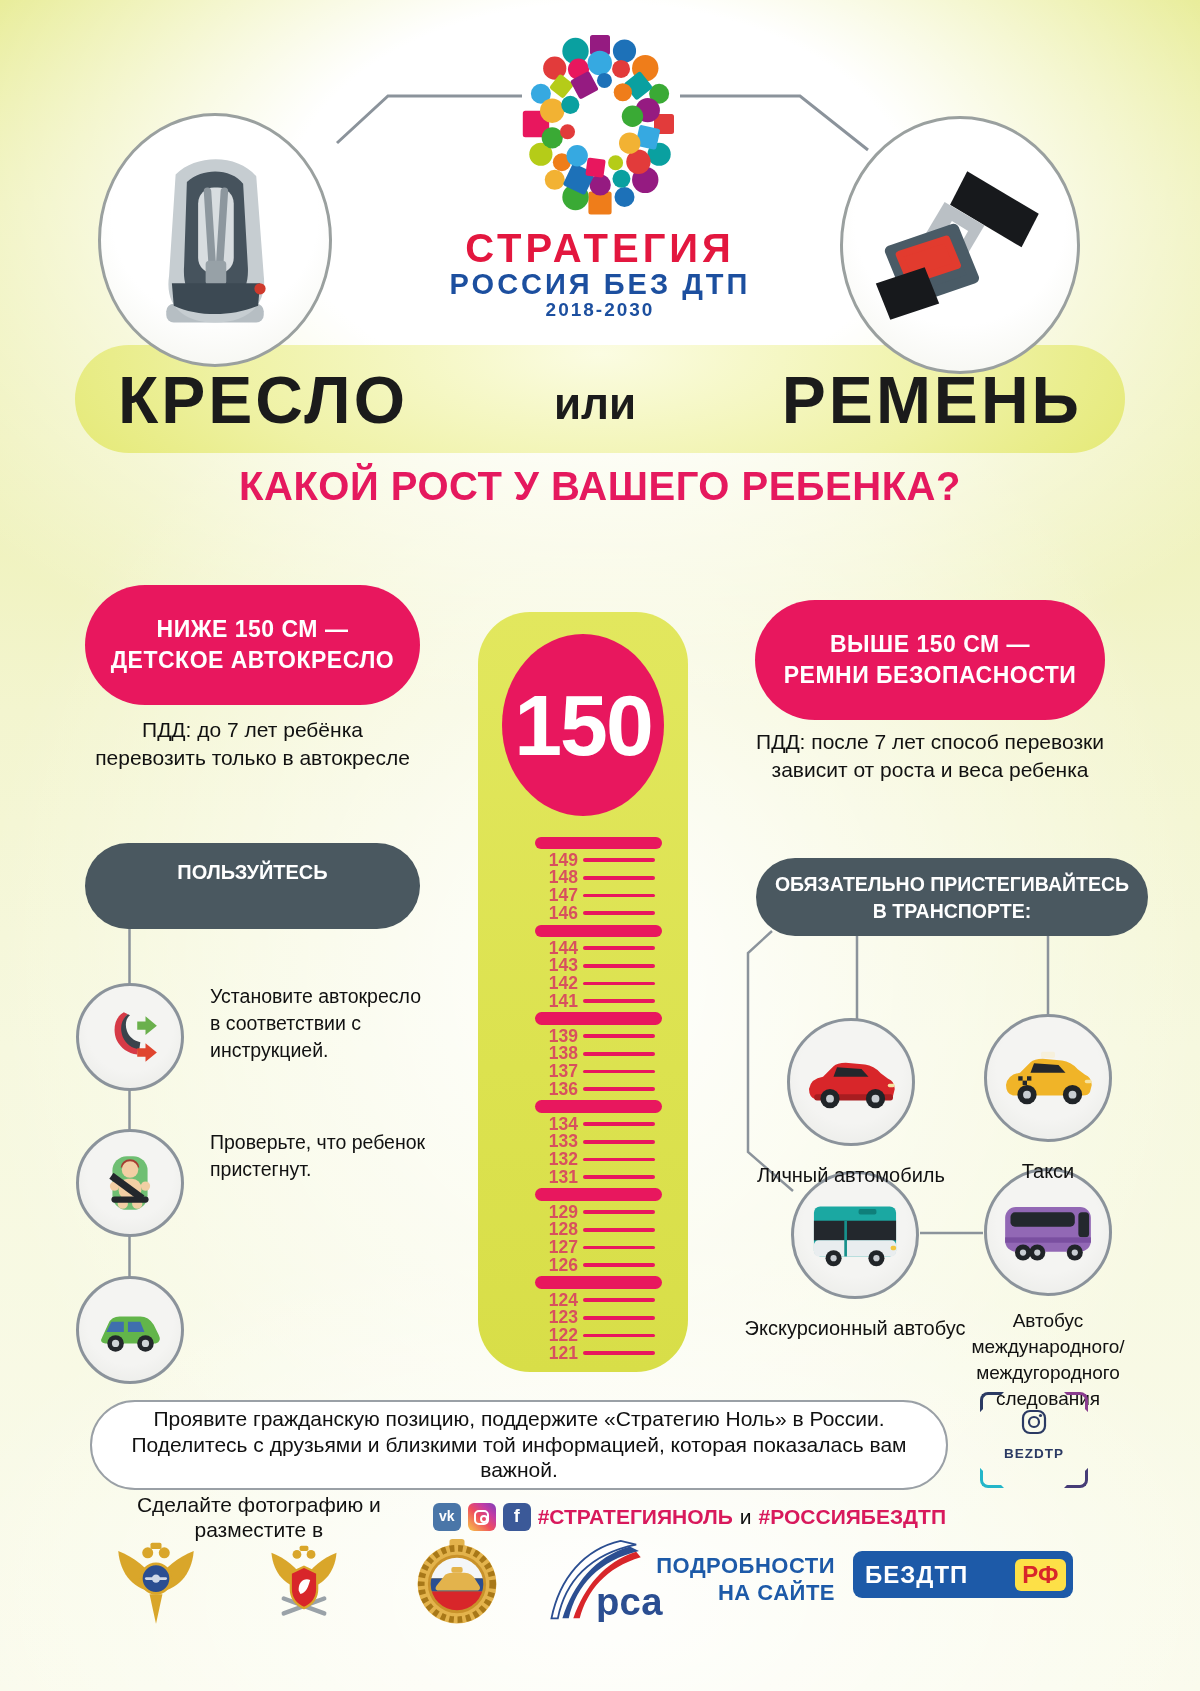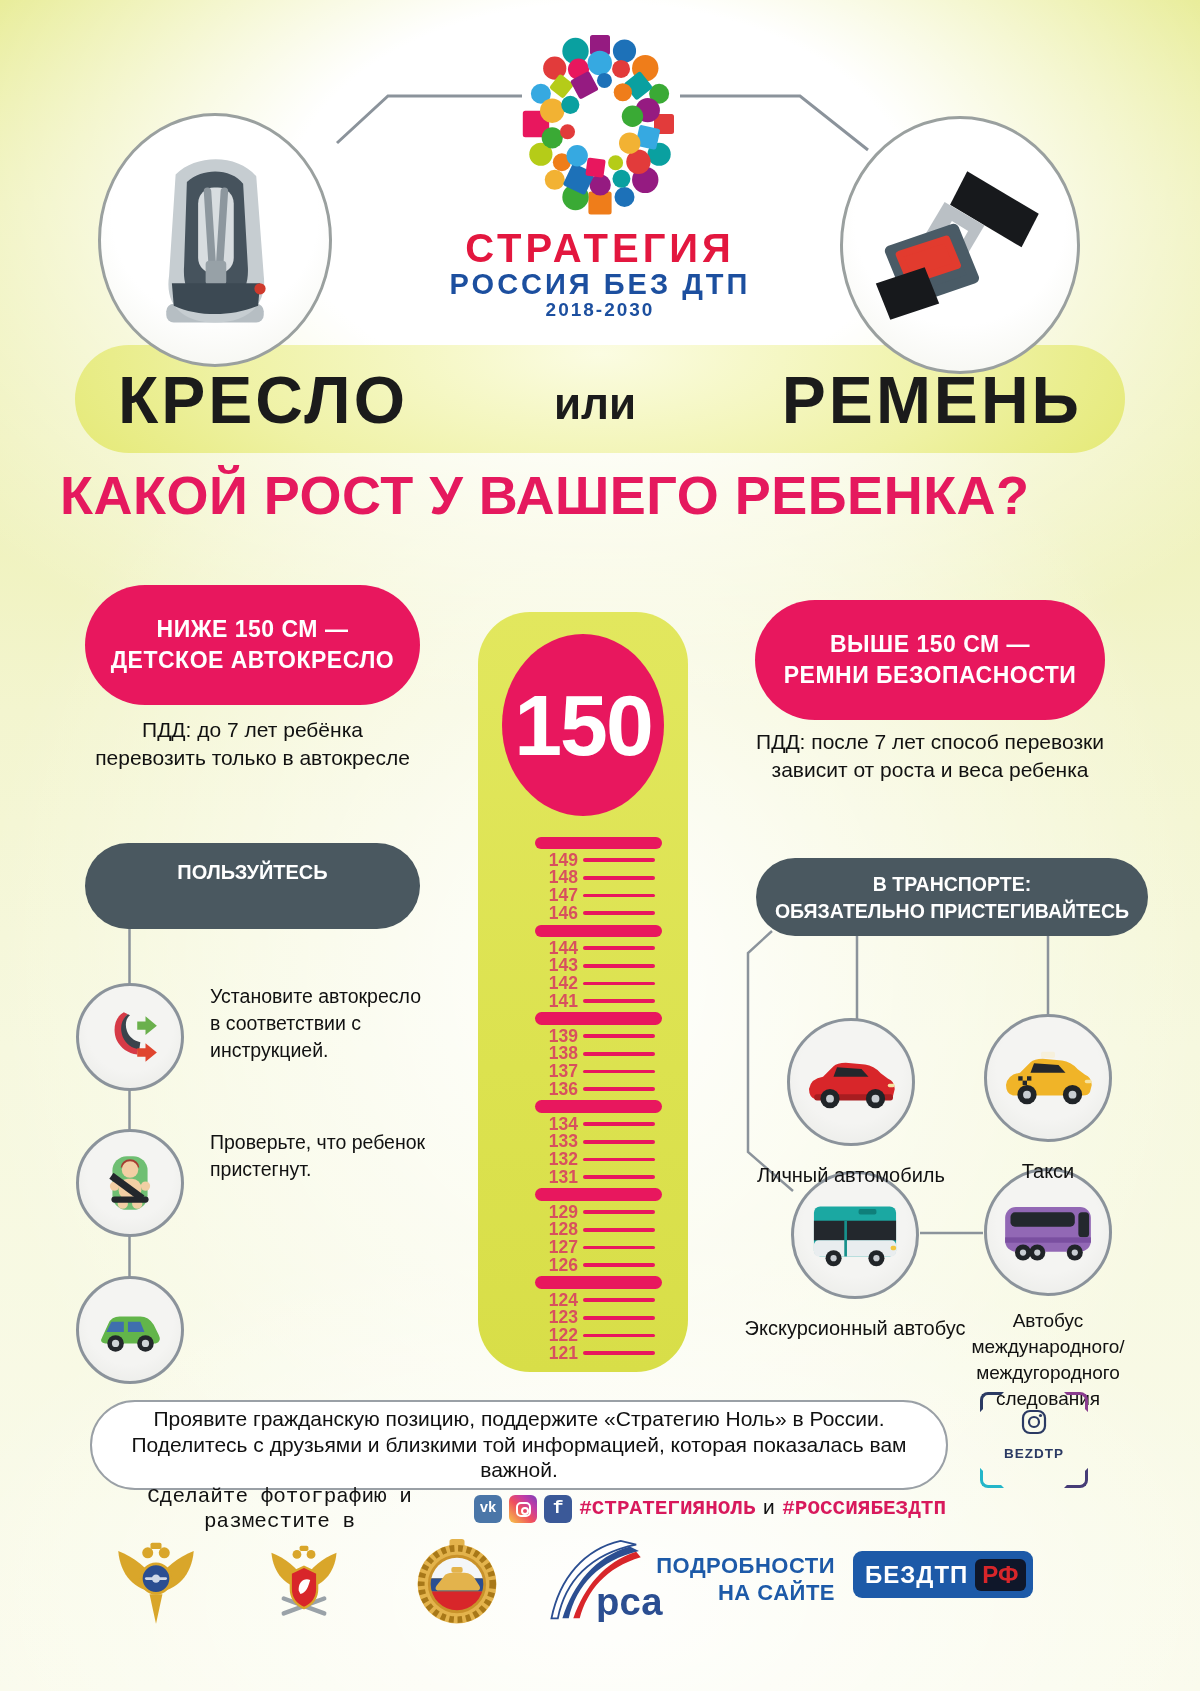--- a/index.html
+++ b/index.html
@@ -29,22 +29,22 @@
     display:flex;align-items:center;justify-content:center;}
   .bubble-left{left:98px;top:113px;width:234px;height:254px;}
   .bubble-right{left:840px;top:116px;width:240px;height:258px;}
 
   
   .title-panel{left:75px;top:345px;width:1050px;height:108px;border-radius:54px;
     background:radial-gradient(ellipse 760px 300px at 50% 8%, #fbfce2 0%, #eff2a6 48%, #dce24f 100%);}
   .main-title{left:118px;top:362px;width:964px;display:flex;justify-content:space-between;align-items:baseline;}
   .main-title .big{font-size:66px;font-weight:700;letter-spacing:3px;color:#1b1b1b;}
   .main-title .small{font-size:44px;font-weight:700;color:#1b1b1b;position:relative;top:-4px;}
-  .question{left:60px;top:464px;width:1080px;text-align:left;
-    font-size:54px;font-weight:700;letter-spacing:0.5px;color:#e5195e;}
+  .question{left:60px;top:464px;width:1080px;text-align:center;
+    font-size:40px;font-weight:700;letter-spacing:0.5px;color:#e5195e;}
 
   
   .pill-pink{background:#e8175e;color:#fff;border-radius:60px;text-align:center;
     font-weight:700;font-size:23px;line-height:31px;}
   .pill-pink div{letter-spacing:0.5px;}
   .pill-left{left:85px;top:585px;width:335px;height:120px;padding-top:29px;}
   .pill-right{left:755px;top:600px;width:350px;height:120px;padding-top:29px;}
   .pill-gray{background:#4a5860;color:#fff;border-radius:44px;text-align:center;
     font-weight:700;font-size:20px;line-height:27px;}
   .pill-gray-left{left:85px;top:843px;width:335px;height:86px;padding-top:16px;}
@@ -81,21 +81,21 @@
   .veh-label{text-align:center;font-size:20px;line-height:27px;color:#111;}
   .lab-1{left:731px;top:1162px;width:240px;}
   .lab-2{left:928px;top:1158px;width:240px;}
   .lab-3{left:715px;top:1315px;width:280px;}
   .lab-4{left:938px;top:1308px;width:220px;font-size:19px;line-height:26px;}
 
   
   .cta-box{left:90px;top:1400px;width:858px;height:90px;border-radius:45px;
     border:2px solid #9aa0a6;background:#fff;padding-top:4px;text-align:center;}
   .cta-line{font-size:21px;line-height:25.5px;color:#111;}
-  .cta-line3{display:flex;align-items:center;justify-content:center;gap:7px;margin-top:1px;font-family:Liberation Mono, monospace;}
+  .cta-line3{display:flex;align-items:center;justify-content:center;gap:7px;margin-top:9px;}
   .hashtag{color:#d8195c;font-weight:700;}
   .soc{width:28px;height:28px;border-radius:6px;display:inline-flex;align-items:center;
     justify-content:center;color:#fff;font-weight:700;font-size:14px;flex:none;}
   .soc-vk{background:#4a76a8;}
   .soc-ig{background:linear-gradient(45deg,#f7c948 0%,#ef4e5e 45%,#c33ca5 72%,#7b3fb8 100%);}
   .soc-ig i{display:block;width:15px;height:15px;border:2px solid #fff;border-radius:5px;position:relative;}
   .soc-ig i::after{content:"";position:absolute;left:3.5px;top:3.5px;width:4px;height:4px;
     border:2px solid #fff;border-radius:50%;}
   .soc-fb{background:#3b5998;font-size:18px;}
 
@@ -106,22 +106,22 @@
   .c-bl{left:0;bottom:0;border-left-color:#24b6c9;border-bottom-color:#24b6c9;border-bottom-left-radius:8px;}
   .c-br{right:0;bottom:0;border-right-color:#463c77;border-bottom-color:#463c77;border-bottom-right-radius:8px;}
   .nametag-inner{position:absolute;left:0;top:16px;width:100%;text-align:center;}
   .nametag-handle{margin-top:6px;font-size:13.5px;font-weight:700;letter-spacing:1px;color:#2b3a63;}
 
   .details-text{left:640px;top:1552px;width:195px;text-align:right;
     font-size:22px;line-height:27px;font-weight:700;color:#1d5aa8;letter-spacing:0.5px;}
   .site-btn{left:853px;top:1551px;height:47px;background:#1d5aa8;border-radius:9px;
     display:flex;align-items:center;padding:0 7px 0 12px;gap:7px;}
   .site-btn .nm{color:#fff;font-weight:700;font-size:24px;letter-spacing:1px;}
-  .site-btn .rf{background:#0f172a;border-radius:6px;color:#d8262a;font-weight:700;font-size:24px;
-    padding:2px 7px;}
+  .site-btn .rf{background:#fde047;border-radius:6px;color:#d8262a;font-weight:700;font-size:24px;
+    padding:2px 7px;margin-left:40px;}
 </style>
 </head>
 <body>
 
 <div class="page">
 
   <svg class="abs" style="left:0;top:0;" width="1200" height="420">
     <polyline points="337,143 388,96 522,96" fill="none" stroke="#8b939b" stroke-width="3"></polyline>
     <polyline points="680,96 800,96 868,150" fill="none" stroke="#8b939b" stroke-width="3"></polyline>
   </svg>
@@ -398,22 +398,22 @@
       </div>
   </div>
 
   <div class="abs pill-pink pill-right">
     <div>ВЫШЕ 150 СМ —</div>
     <div>РЕМНИ БЕЗОПАСНОСТИ</div>
   </div>
   <div class="abs pdd pdd-right preline">ПДД: после 7 лет способ перевозки
 зависит от роста и веса ребенка</div>
   <div class="abs pill-gray pill-gray-right">
+    <div>ОБЯЗАТЕЛЬНО ПРИСТЕГИВАЙТЕСЬ</div>
     <div>В ТРАНСПОРТЕ:</div>
-    <div>ОБЯЗАТЕЛЬНО ПРИСТЕГИВАЙТЕСЬ</div>
   </div>
 
   <div class="abs icon-circle veh-circle veh-1">
     <svg width="98" height="64" viewBox="0 0 112 72">
       <path d="M8,44 Q10,32 24,30 L36,18 Q40,14 50,14 L72,16 Q82,17 90,26 L98,32 Q106,35 106,44 L104,52 Q102,56 96,56 L16,56 Q8,54 8,44 Z" fill="#d8262a"></path>
       <path d="M40,19 L68,21 L76,30 L36,30 Z" fill="#23272c"></path>
       <rect x="14" y="50" width="90" height="7" rx="3" fill="#a81d20"></rect>
       <circle cx="32" cy="55" r="11" fill="#202428"></circle>
         <circle cx="32" cy="55" r="4.5" fill="#c8cdd2"></circle>
       <circle cx="84" cy="55" r="11" fill="#202428"></circle>

